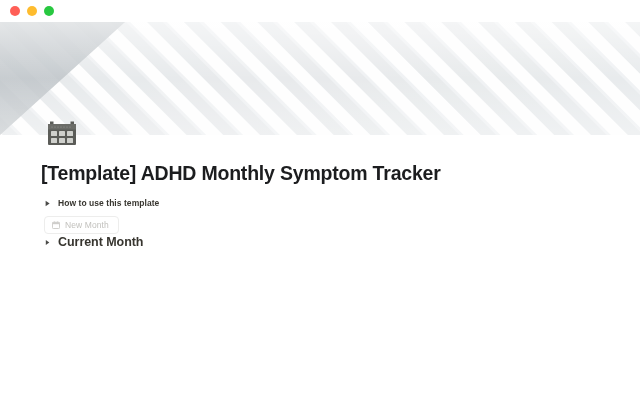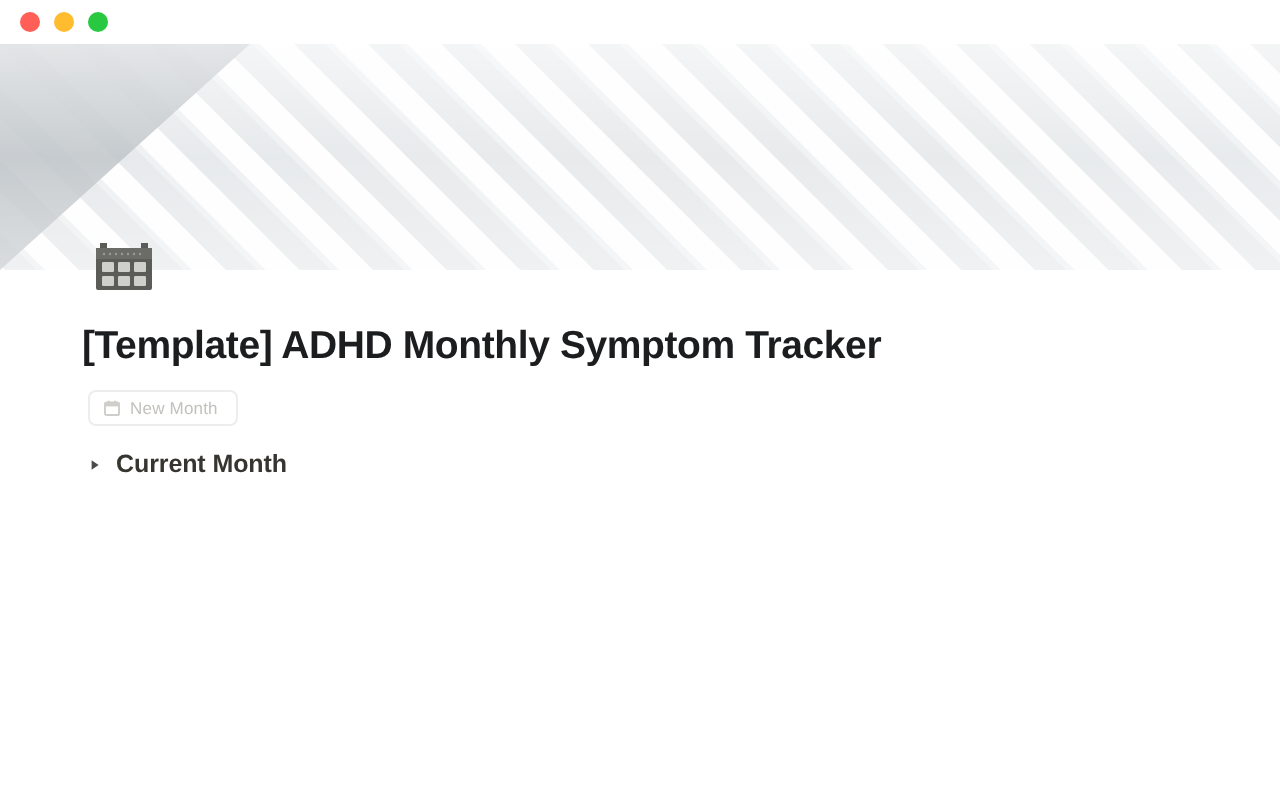--- a/index.html
+++ b/index.html
@@ -104,21 +104,21 @@
   }
   .toggle-arrow svg { display: block; }
 
   .toggle-small .label {
     font-size: 8.5px;
     font-weight: bold;
     color: #37352f;
     letter-spacing: 0.05px;
   }
 
-  .toggle-heading { margin-top: 11px; }
+  .toggle-heading { }
   .toggle-heading .label {
     font-size: 12.5px;
     font-weight: bold;
     color: #37352f;
     letter-spacing: -0.05px;
   }
 
   .new-month-row {
     margin-top: 5px;
     margin-left: 3px;
@@ -218,20 +218,28 @@
           <circle cx="21" cy="11" r="0.6"></circle>
         <circle cx="24" cy="11" r="0.6"></circle>
       </g>
     </svg>
   </div>
 
   <div class="content">
 
     <div class="page-title">[Template] ADHD Monthly Symptom Tracker</div>
 
+    <div class="block-row toggle-small">
+      <span class="toggle-arrow">
+        <svg width="7" height="7" viewBox="0 0 7 7">
+          <polygon points="1.6,0.8 5.6,3.5 1.6,6.2" fill="#4a4a48"></polygon>
+        </svg>
+      </span>
+      <span class="label">How to use this template</span>
+    </div>
 
     <div class="block-row new-month-row">
       <div class="new-month-btn">
         <svg class="cal-mini" width="8" height="8" viewBox="0 0 10 10">
           <rect x="0.6" y="1.6" width="8.8" height="7.8" rx="1" fill="none" stroke="#cfcecb" stroke-width="1.2"></rect>
           <rect x="0.6" y="1.6" width="8.8" height="2.4" fill="#cfcecb"></rect>
           <rect x="2.4" y="0.3" width="1.2" height="2.2" rx="0.5" fill="#cfcecb"></rect>
           <rect x="6.4" y="0.3" width="1.2" height="2.2" rx="0.5" fill="#cfcecb"></rect>
         </svg>
         <span class="btn-label">New Month</span>

